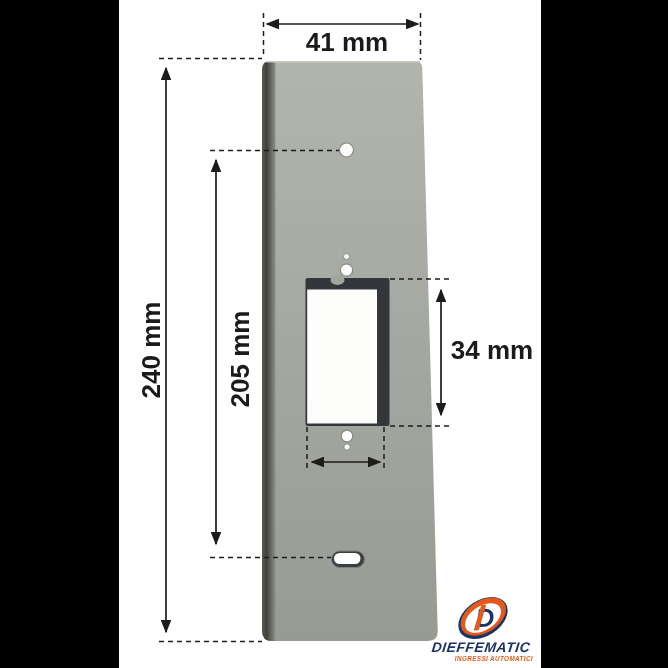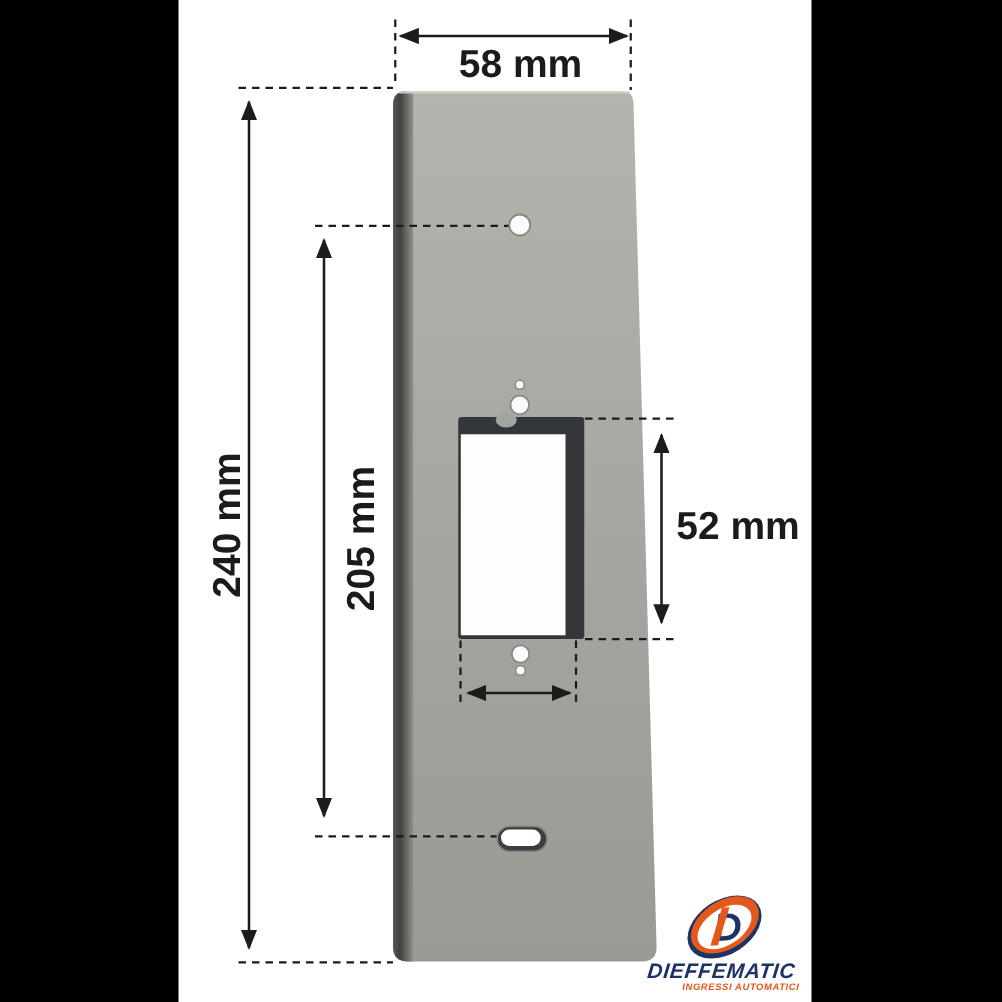--- a/index.html
+++ b/index.html
@@ -97,25 +97,25 @@
       <ellipse cx="0" cy="0" rx="27" ry="18" fill="#1c3465"></ellipse>
       <ellipse cx="1" cy="-1" rx="25" ry="16" fill="#e2591b"></ellipse>
       <ellipse cx="0" cy="0" rx="20" ry="12" fill="#ffffff"></ellipse>
       <g transform="rotate(30)">
         <text x="2" y="9" text-anchor="middle" font-family="Liberation Sans, sans-serif" font-size="26" font-weight="bold" font-style="italic" fill="#1c3465">D</text>
         <path d="M-1,-13 L4,-13 L-5,12 L-10,12 Z" fill="#e2591b"></path>
       </g>
     </g>
   </svg>
 
-  <div class="dim-label" style="left:287px;top:28px;width:120px;">58 mm</div>
+  <div class="dim-label" style="left:287px;top:28px;width:120px;">41 mm</div>
 
   <div class="dim-label vert" style="left:76px;top:336px;width:150px;">240 mm</div>
 
   <div class="dim-label vert" style="left:165px;top:345px;width:150px;">205 mm</div>
 
-  <div class="dim-label" style="left:432px;top:336px;width:120px;">52 mm</div>
+  <div class="dim-label" style="left:432px;top:336px;width:120px;">34 mm</div>
 
 
   <div class="brand">DIEFFEMATIC</div>
   <div class="tagline">INGRESSI AUTOMATICI</div>
 
 </div>
 
 </body></html>

